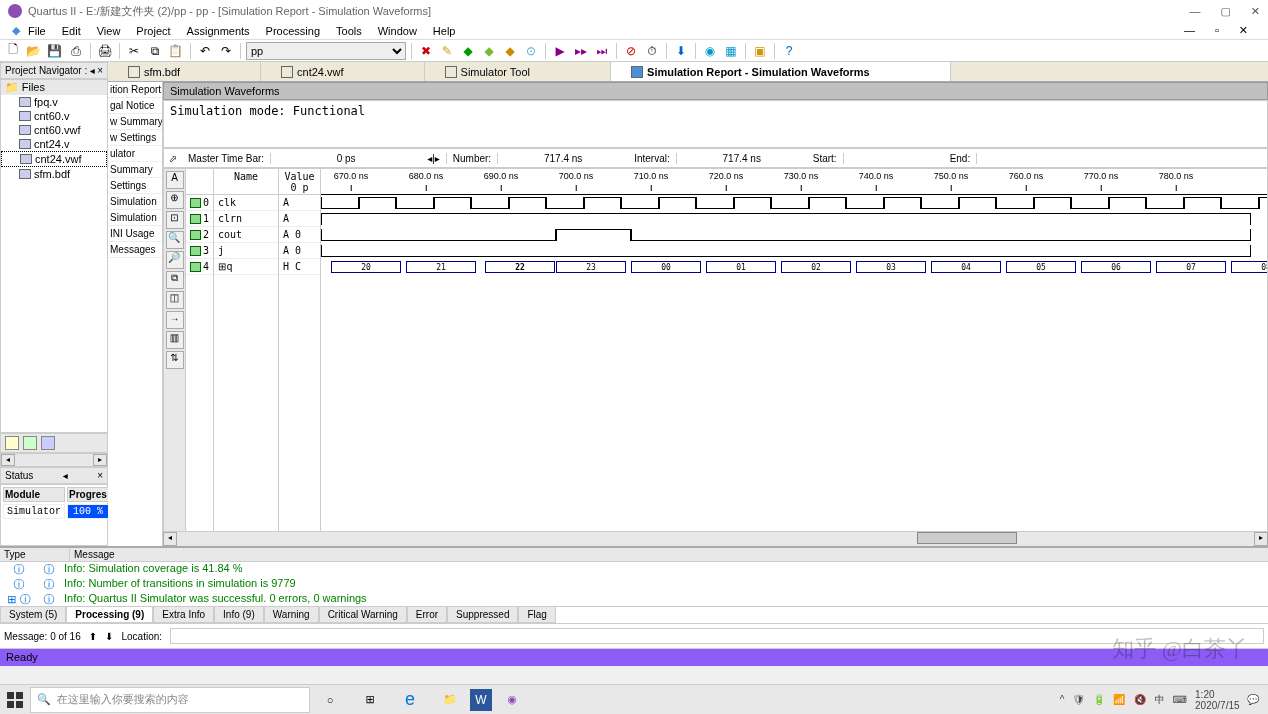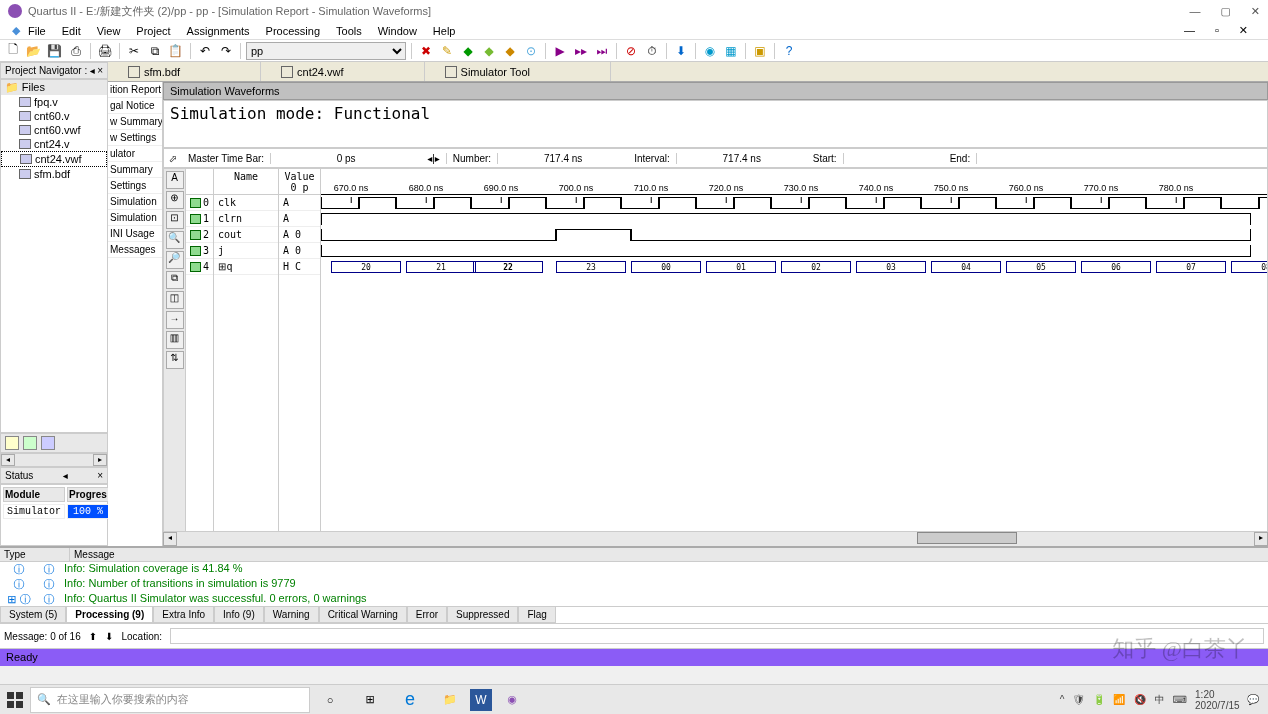--- a/index.html
+++ b/index.html
@@ -40,36 +40,36 @@
 .doctab.active { background: #fff; font-weight: bold; }
 .doctab .di { width: 12px; height: 12px; border: 1px solid #666; }
 .doctab.active .di { background: #4a90d9; }
 
 .content { flex: 1; display: flex; background: #fff; }
 .report-tree { width: 55px; background: #fff; border-right: 1px solid #ccc; font-size: 10px; overflow: hidden; }
 .report-tree div { padding: 2px; border-bottom: 1px solid #eee; white-space: nowrap; cursor: pointer; }
 
 .waveform-area { flex: 1; display: flex; flex-direction: column; }
 .wf-title { background: #c0c0c0; padding: 2px 6px; font-size: 11px; border: 1px solid #999; }
-.wf-mode { background: #fff; padding: 3px 6px; font-family: monospace; font-size: 16px; border: 1px solid #ccc; height: 48px; }
+.wf-mode { background: #fff; padding: 3px 6px; font-family: monospace; font-size: 12px; border: 1px solid #ccc; height: 48px; }
 .wf-timebar { height: 20px; border: 1px solid #ccc; display: flex; align-items: center; font-size: 10px; }
 .wf-timebar .tb-cell { padding: 0 6px; border-right: 1px solid #ccc; }
 .wf-timebar input { border: none; width: 70px; text-align: center; font-size: 10px; }
 
 .wf-body { flex: 1; display: flex; border: 1px solid #ccc; }
 .wf-tools { width: 22px; background: #e8e8e8; border-right: 1px solid #ccc; }
 .wf-tools div { width: 18px; height: 18px; margin: 2px auto; border: 1px solid #aaa; font-size: 10px; text-align: center; cursor: pointer; background: #f0f0f0; }
 .wf-signals { width: 135px; display: flex; }
 .wf-sigcol { border-right: 1px solid #ccc; }
 .wf-sh { height: 26px; border-bottom: 1px solid #ccc; text-align: center; font-size: 10px; padding: 2px; font-family: monospace; }
 .wf-sigrow { height: 16px; border-bottom: 1px solid #eee; font-family: monospace; font-size: 10px; padding: 0 4px; display: flex; align-items: center; }
 .wf-sigrow .pin { width: 14px; height: 10px; background: #8fdb8f; border: 1px solid #060; margin-right: 2px; font-size: 6px; }
 .wf-canvas { flex: 1; position: relative; overflow: hidden; background: #fff; }
 .wf-ruler { height: 26px; border-bottom: 1px solid #000; position: relative; font-family: monospace; font-size: 9px; }
-.wf-tick { position: absolute; top: 14px; transform: translateX(-50%); }
+.wf-tick { position: absolute; top: 2px; transform: translateX(-50%); }
 .wf-tick::after { content: ''; position: absolute; left: 50%; top: 14px; width: 1px; height: 6px; background: #000; }
 .wf-lanes { position: relative; }
 .wf-lane { height: 16px; position: relative; }
 .sq-wave { position: absolute; top: 2px; height: 12px; border: 1px solid #000; border-top: none; }
 .sq-wave.high { border-bottom: none; border-top: 1px solid #000; }
 .bus-seg { position: absolute; top: 2px; height: 12px; border: 1px solid #008; font-size: 8px; text-align: center; line-height: 11px; font-family: monospace; }
 .bus-seg::before, .bus-seg::after { content: ''; position: absolute; top: -1px; width: 0; height: 0; border: 7px solid transparent; }
 .wf-bottom-scroll { height: 14px; background: #e8e8e8; display: flex; }
 .wf-bottom-scroll .thumb { margin-left: 740px; width: 100px; height: 12px; background: #ccc; border: 1px solid #888; }
 
@@ -218,20 +218,21 @@
       </tbody>
         </table>
     </div>
   </div>
 
   <div class="centercol">
     <div class="doctabs" id="doctabs">
         <div class="doctab"><span class="di"></span>sfm.bdf</div>
         <div class="doctab"><span class="di"></span>cnt24.vwf</div>
         <div class="doctab"><span class="di"></span>Simulator Tool</div>
+        <div class="doctab active"><span class="di"></span>Simulation Report - Simulation Waveforms</div>
       </div>
     <div class="content">
       <div class="report-tree" id="rtree">
           <div>ition Report</div>
           <div>gal Notice</div>
           <div>w Summary</div>
           <div>w Settings</div>
           <div>ulator</div>
           <div>Summary</div>
           <div>Settings</div>
@@ -354,21 +355,21 @@
                   <div class="sq-wave" style="left: 0px; width: 235px;"></div>
                   <div class="sq-wave high" style="left: 235px; width: 75px;"></div>
                   <div class="sq-wave" style="left: 310px; width: 620px;"></div>
                 </div>
                 <div class="wf-lane">
                   <div class="sq-wave" style="left: 0px; width: 930px;"></div>
                 </div>
                 <div class="wf-lane">
                   <div class="bus-seg" style="left: 10px; width: 70px;">20</div>
                   <div class="bus-seg" style="left: 85px; width: 70px;">21</div>
-                  <div class="bus-seg" style="left: 152px; width: 70px; font-weight: bold;">22</div>
+                  <div class="bus-seg" style="left: 164px; width: 70px; font-weight: bold;">22</div>
                   <div class="bus-seg" style="left: 235px; width: 70px;">23</div>
                   <div class="bus-seg" style="left: 310px; width: 70px;">00</div>
                   <div class="bus-seg" style="left: 385px; width: 70px;">01</div>
                   <div class="bus-seg" style="left: 460px; width: 70px;">02</div>
                   <div class="bus-seg" style="left: 535px; width: 70px;">03</div>
                   <div class="bus-seg" style="left: 610px; width: 70px;">04</div>
                   <div class="bus-seg" style="left: 685px; width: 70px;">05</div>
                   <div class="bus-seg" style="left: 760px; width: 70px;">06</div>
                   <div class="bus-seg" style="left: 835px; width: 70px;">07</div>
                   <div class="bus-seg" style="left: 910px; width: 70px;">08</div>

